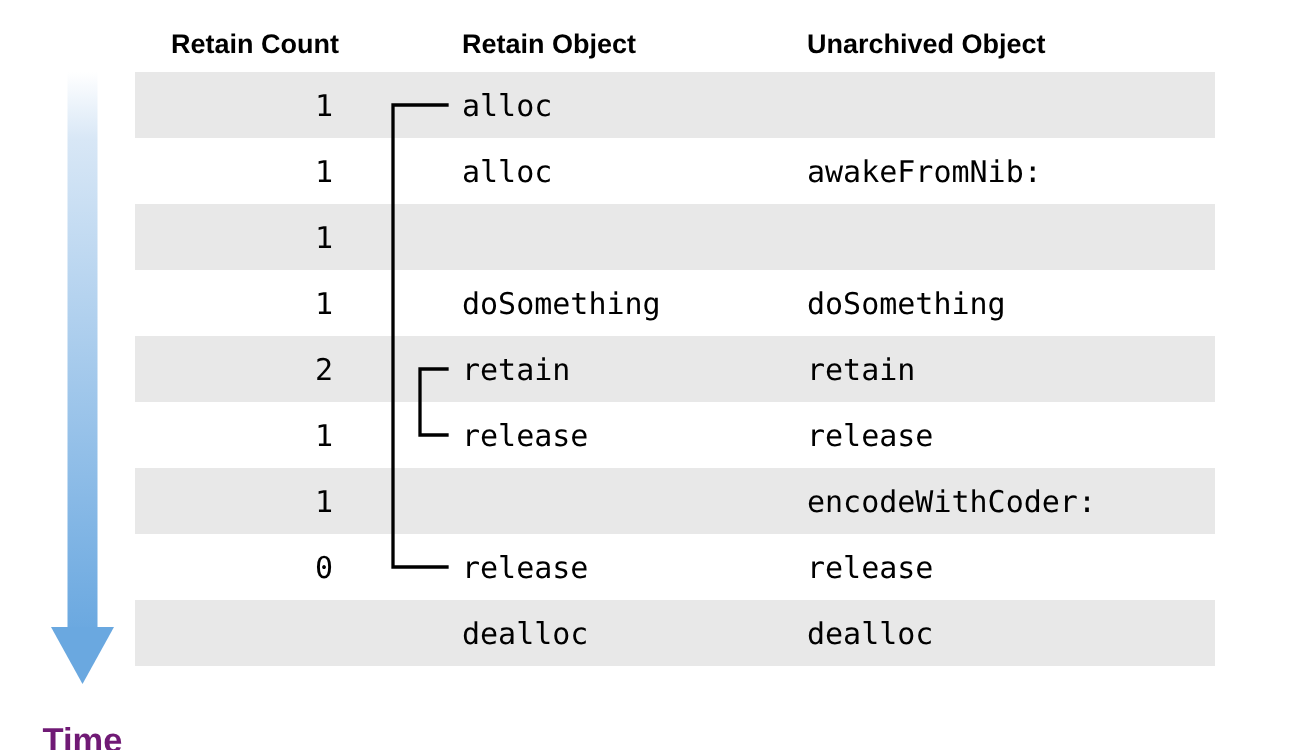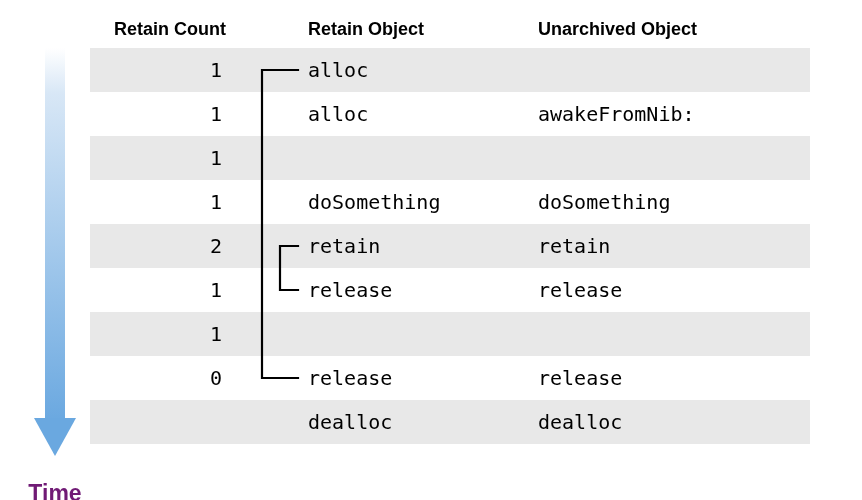--- a/index.html
+++ b/index.html
@@ -134,20 +134,21 @@
     <div class="row">
       <div class="count">1</div>
       <div class="conn"></div>
       <div class="c1">release</div>
       <div class="c2">release</div>
     </div>
     <div class="row shade">
       <div class="count">1</div>
       <div class="conn"></div>
       <div class="c1"></div>
+      <div class="c2">encodeWithCoder:</div>
     </div>
     <div class="row">
       <div class="count">0</div>
       <div class="conn"></div>
       <div class="c1">release</div>
       <div class="c2">release</div>
     </div>
     <div class="row shade">
       <div class="count"></div>
       <div class="conn"></div>

